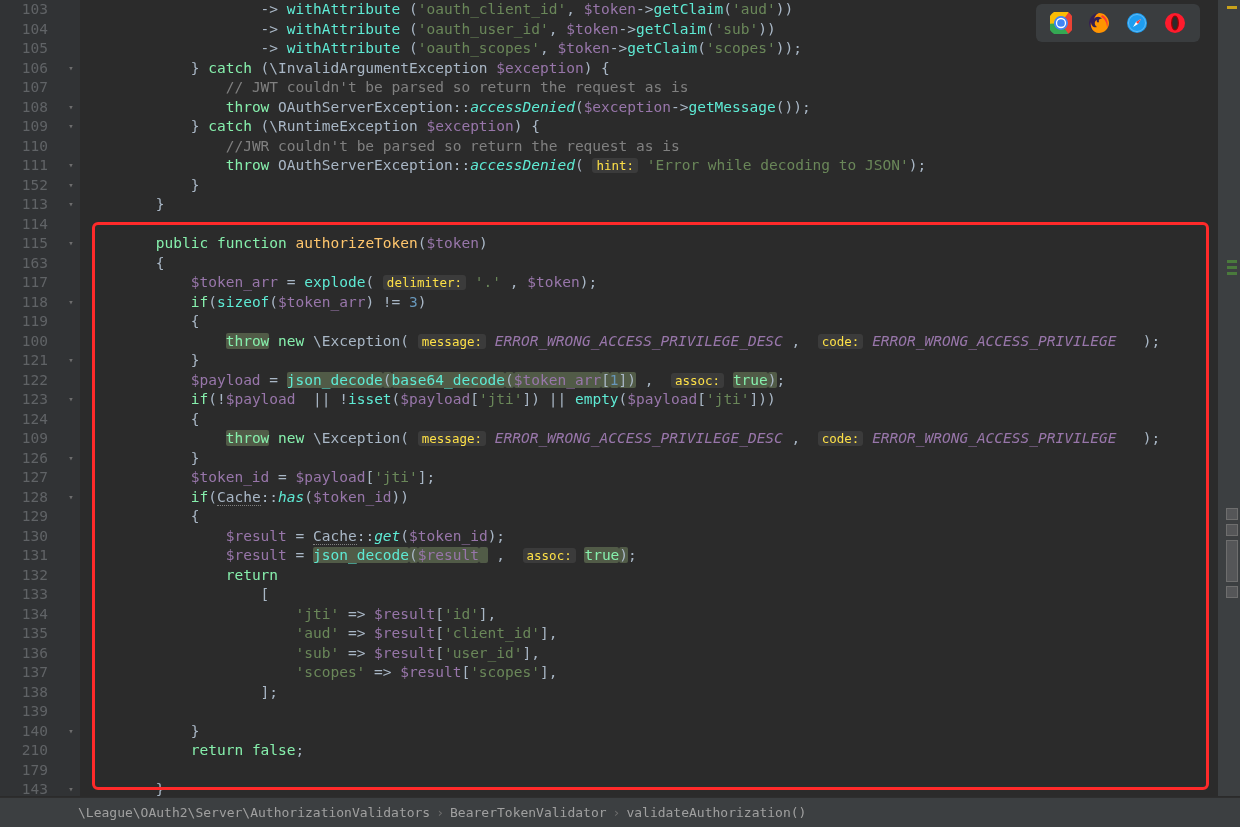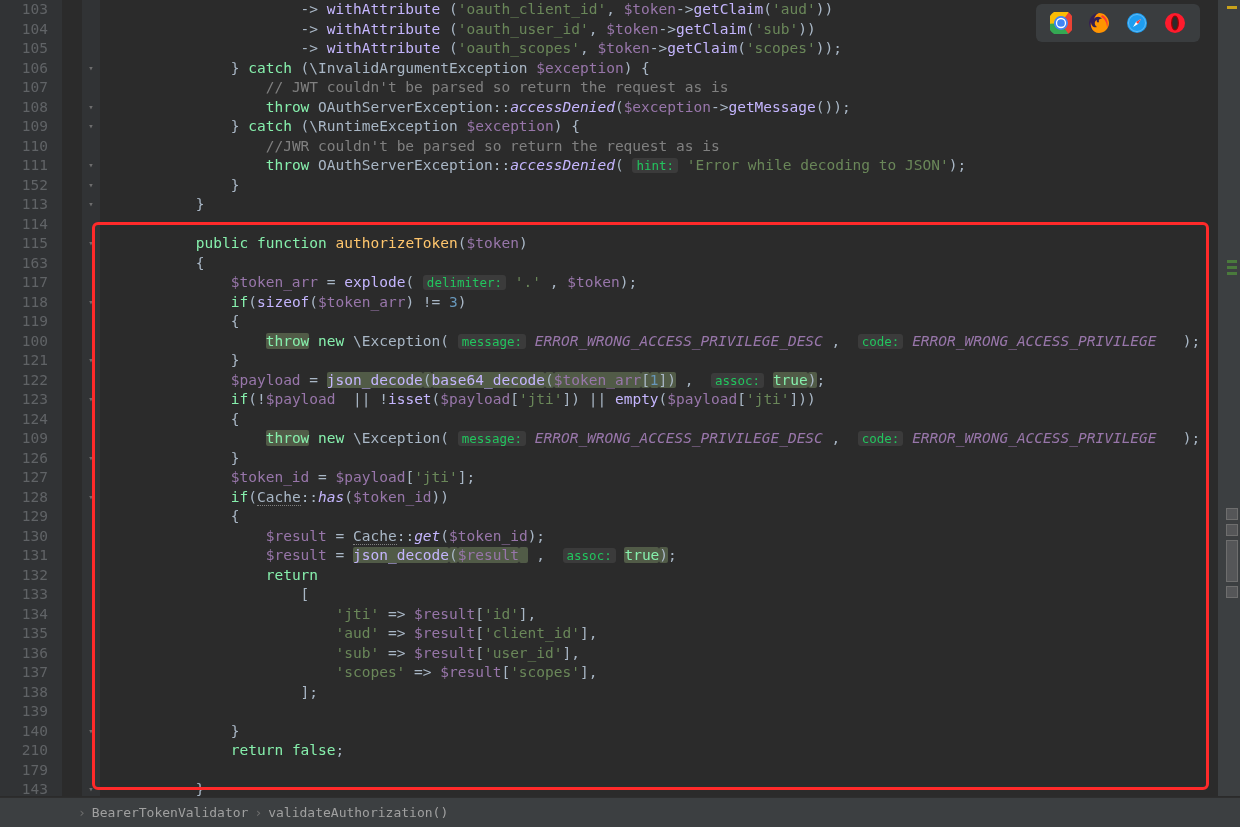--- a/index.html
+++ b/index.html
@@ -12,21 +12,20 @@
     width: 1240px;
     height: 827px;
     overflow: hidden;
     position: relative;
   }
   .editor {
     display: flex;
     width: 1218px;
     height: 796px;
     overflow: hidden;
-    gap: 20px;
   }
   .gutter {
     width: 62px;
     flex: none;
     background: #313335;
     text-align: right;
     padding-right: 14px;
     color: #606366;
     user-select: none;
     position: relative;
@@ -50,28 +49,28 @@
     flex: 1;
     padding-left: 6px;
     position: relative;
     white-space: pre;
   }
   .code .row { height: 19.5px; }
 
   
   .kw   { color: #86efac; }                    
   .fn   { color: #ffc66d; }                    
-  .call { color: #c4b5fd; }                    
+  .call { color: #5eead4; }                    
   .it   { font-style: italic; }
   .str  { color: #6a8759; }                    
   .num  { color: #6897bb; }                    
   .var  { color: #9876aa; }                    
   .cmt  { color: #808080; }                    
   .hint {
-    color: #22c55e;
+    color: #fde047;
     background: #3b3b3b;
     border-radius: 3px;
     padding: 0 4px;
     font-size: 12.5px;
   }
   .const{ color: #9876aa; font-style: italic; }
   .hl   {
     background: #515b47;
     border-radius: 2px;
   }
@@ -282,17 +281,18 @@
   <div class="ico">
     <svg width="22" height="22" viewBox="0 0 22 22">
         <ellipse cx="11" cy="11" rx="10" ry="10" fill="#ff1b2d"></ellipse>
         <ellipse cx="11" cy="11" rx="4" ry="7.5" fill="#9c0000"></ellipse>
         <ellipse cx="11" cy="11" rx="2.7" ry="6.5" fill="#2b2b2b"></ellipse>
       </svg>
   </div>
 </div>
 
 <div class="crumbs">
+  <span>\League\OAuth2\Server\AuthorizationValidators</span>
   <span class="sep">›</span>
   <span>BearerTokenValidator</span>
   <span class="sep">›</span>
   <span>validateAuthorization()</span>
 </div>
 
 </body></html>

